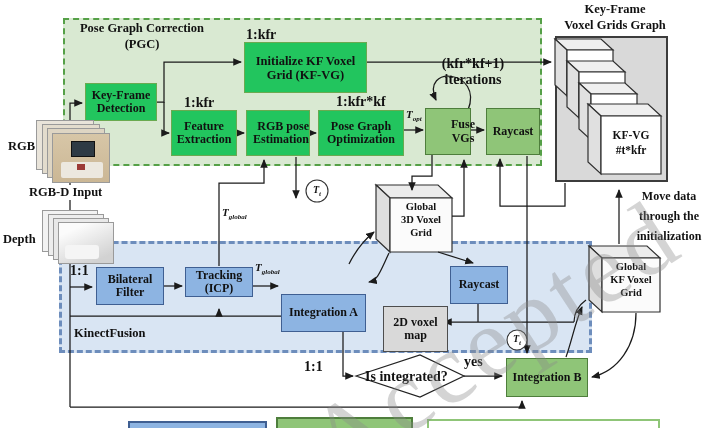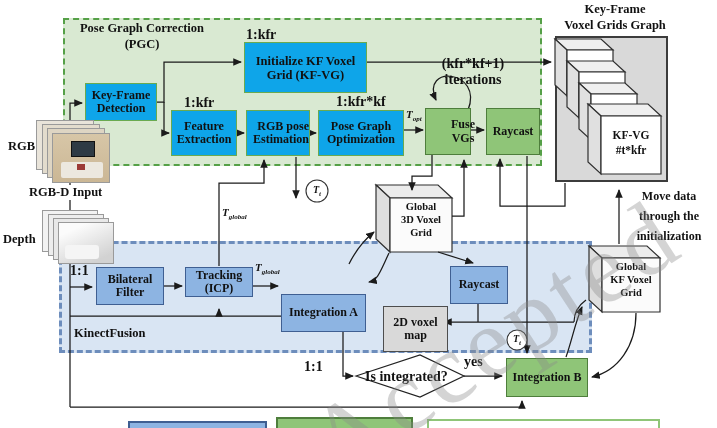--- a/index.html
+++ b/index.html
@@ -5,21 +5,21 @@
   html,body{margin:0;padding:0;background:#fff;}
   *{box-sizing:border-box;}
   .canvas{position:relative;width:717px;height:428px;background:#fff;overflow:hidden;
           font-family:"Liberation Serif",serif;color:#111;}
   .abs{position:absolute;}
   .container-pgc{background:#d9e9d2;border:2px dashed #55a047;}
   .container-kf{background:#d9e5f3;border:3px dashed #6d8dbc;}
   .container-graph{background:#d9d9d9;border:2px solid #3c3c3c;}
   .node{display:flex;flex-direction:column;align-items:center;justify-content:center;
         text-align:center;font-weight:bold;font-size:12px;line-height:1.12;}
-  .wnode{background:#0ea5e9;border:1.6px solid #6aaa50;}
+  .wnode{background:#22c55e;border:1.6px solid #6aaa50;}
   .gnode{background:#8fc578;border:1.6px solid #4e7e3c;}
   .bnode{background:#8db4e2;border:1.6px solid #3f5f92;}
   .graynode{background:#d9d9d9;border:1.4px solid #4d4d4d;}
   .lbl{font-weight:bold;font-size:14px;white-space:nowrap;}
   .title2{font-weight:bold;font-size:12.5px;line-height:1.25;text-align:center;}
   .tmath{font-weight:bold;font-style:italic;font-size:11px;white-space:nowrap;}
   .tmath sub{font-size:7px;font-style:italic;}
   .cubetext{font-weight:bold;font-size:10.5px;line-height:1.22;text-align:center;}
   .cubetext2{font-weight:bold;font-size:11.5px;line-height:1.3;text-align:center;}
   .photo{position:absolute;border:1px solid #9a9a9a;background:#fff;}

